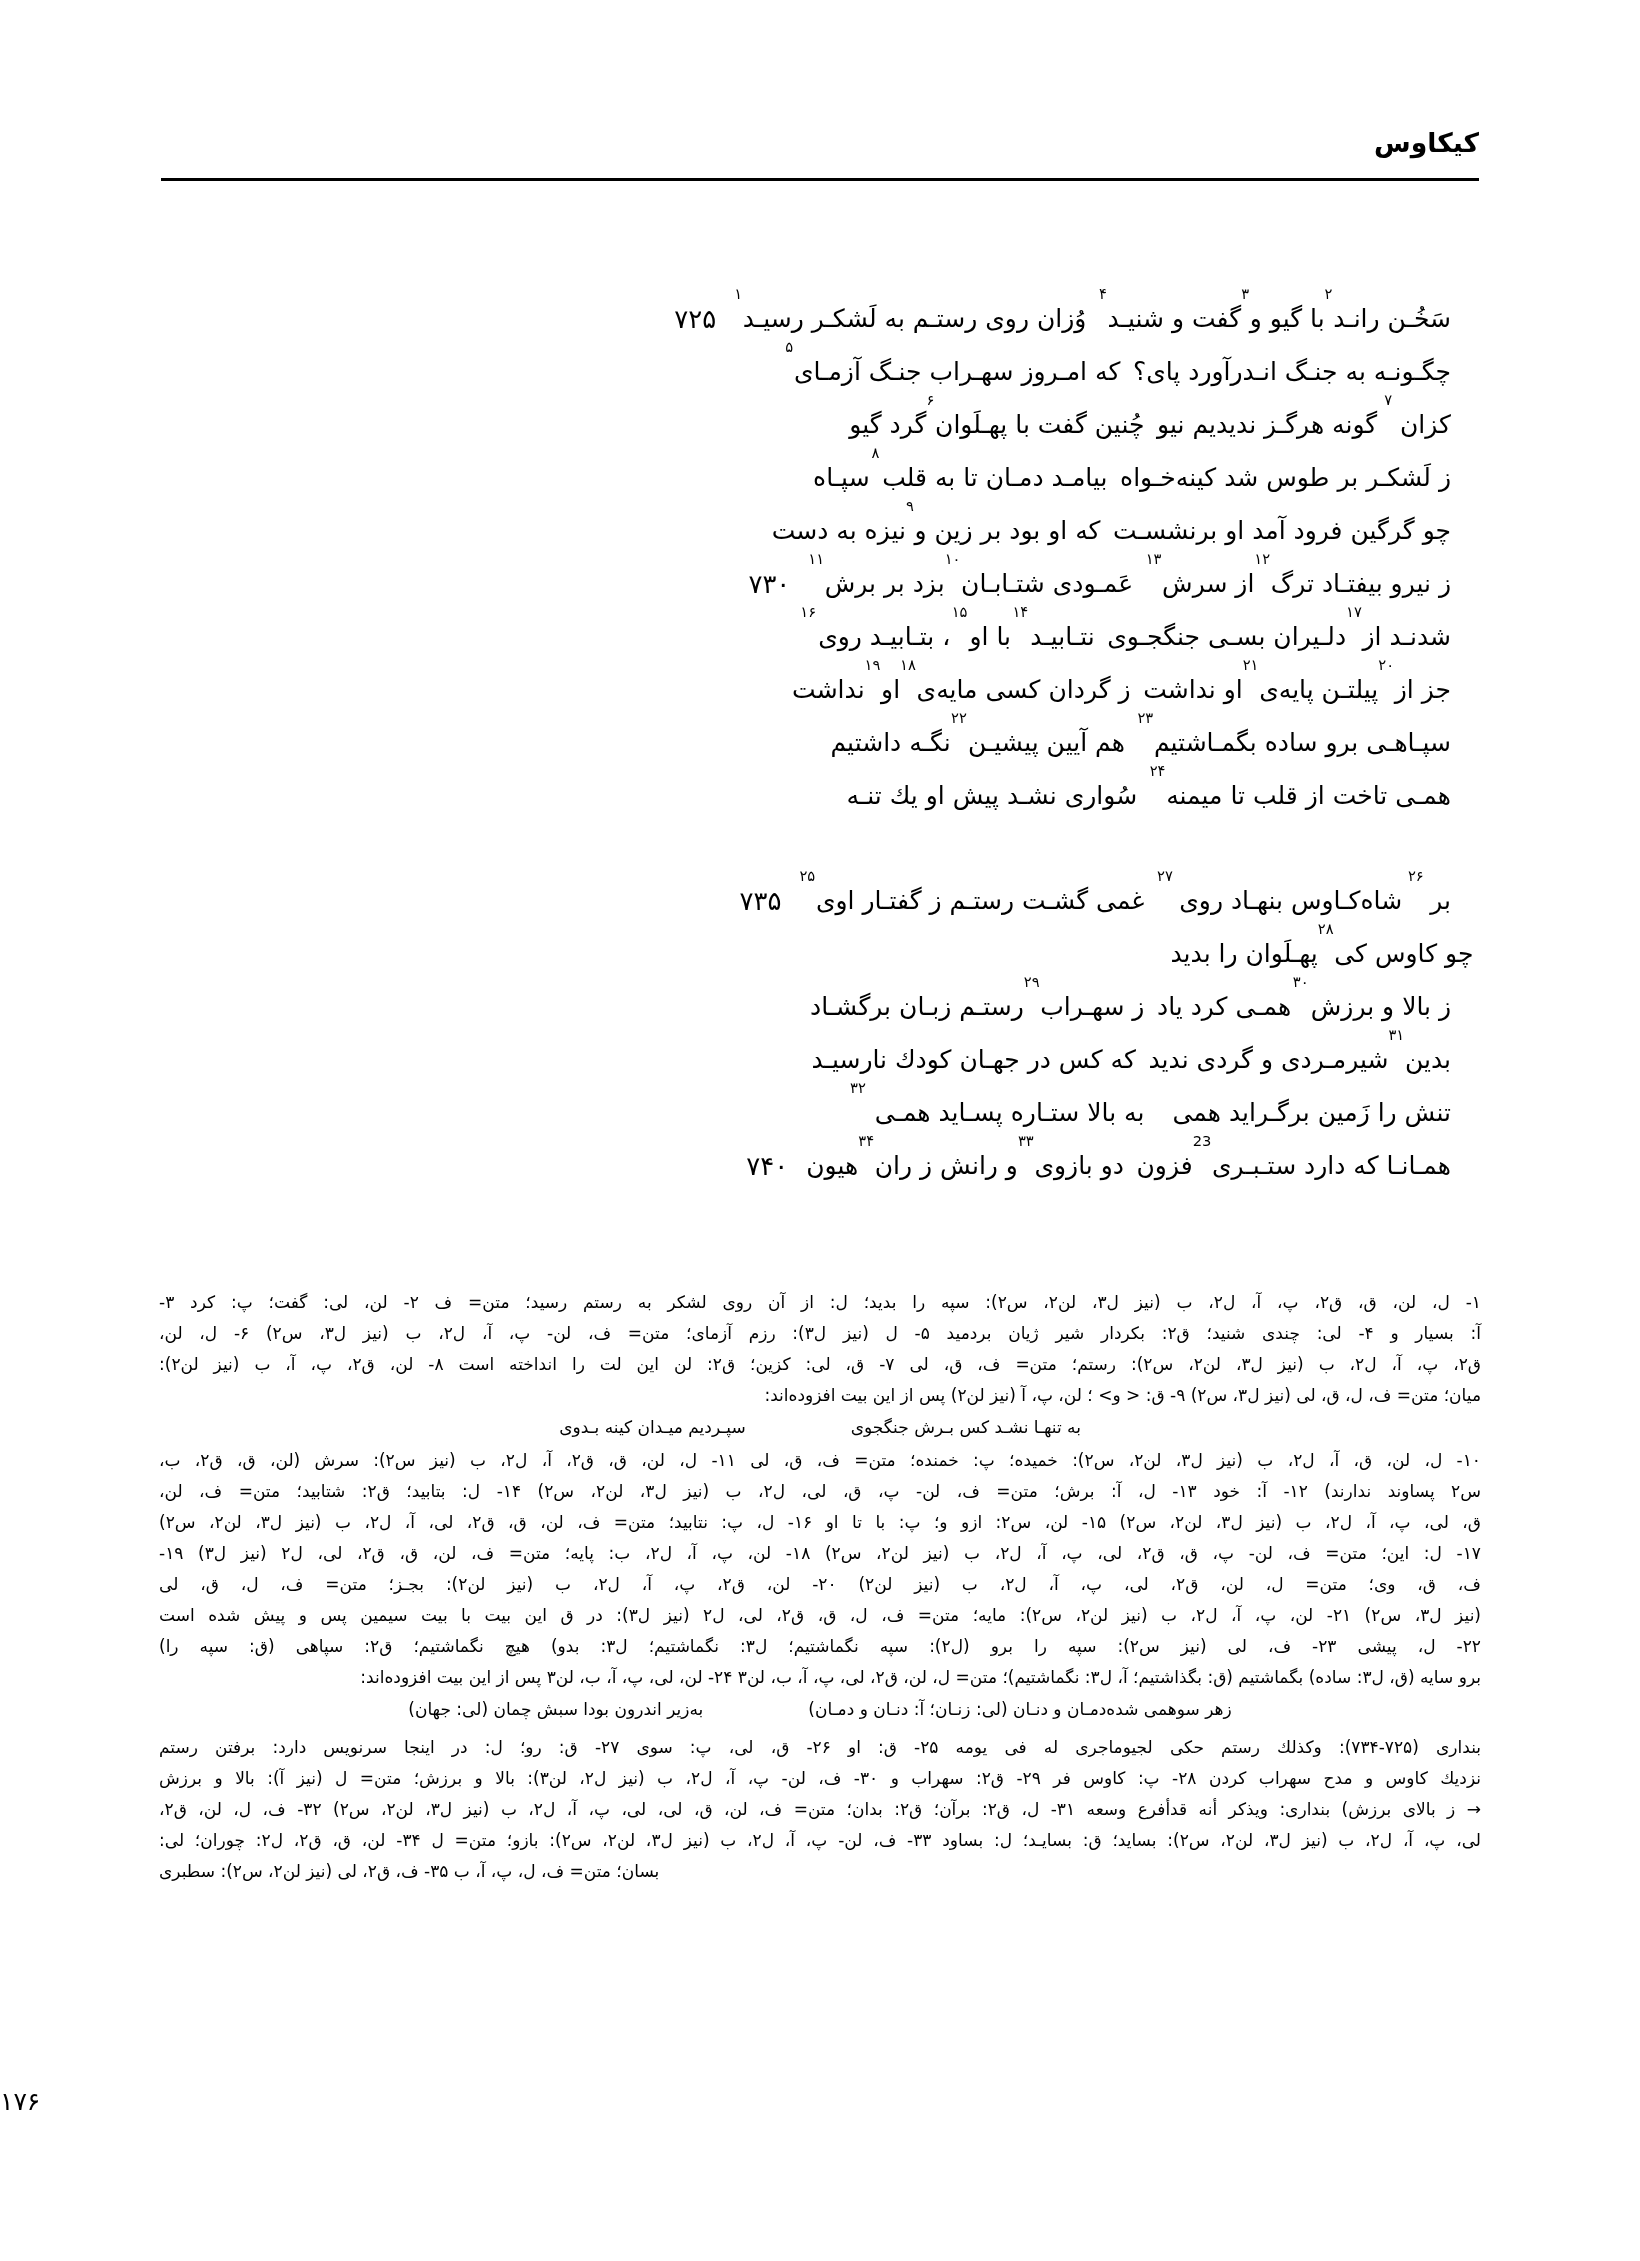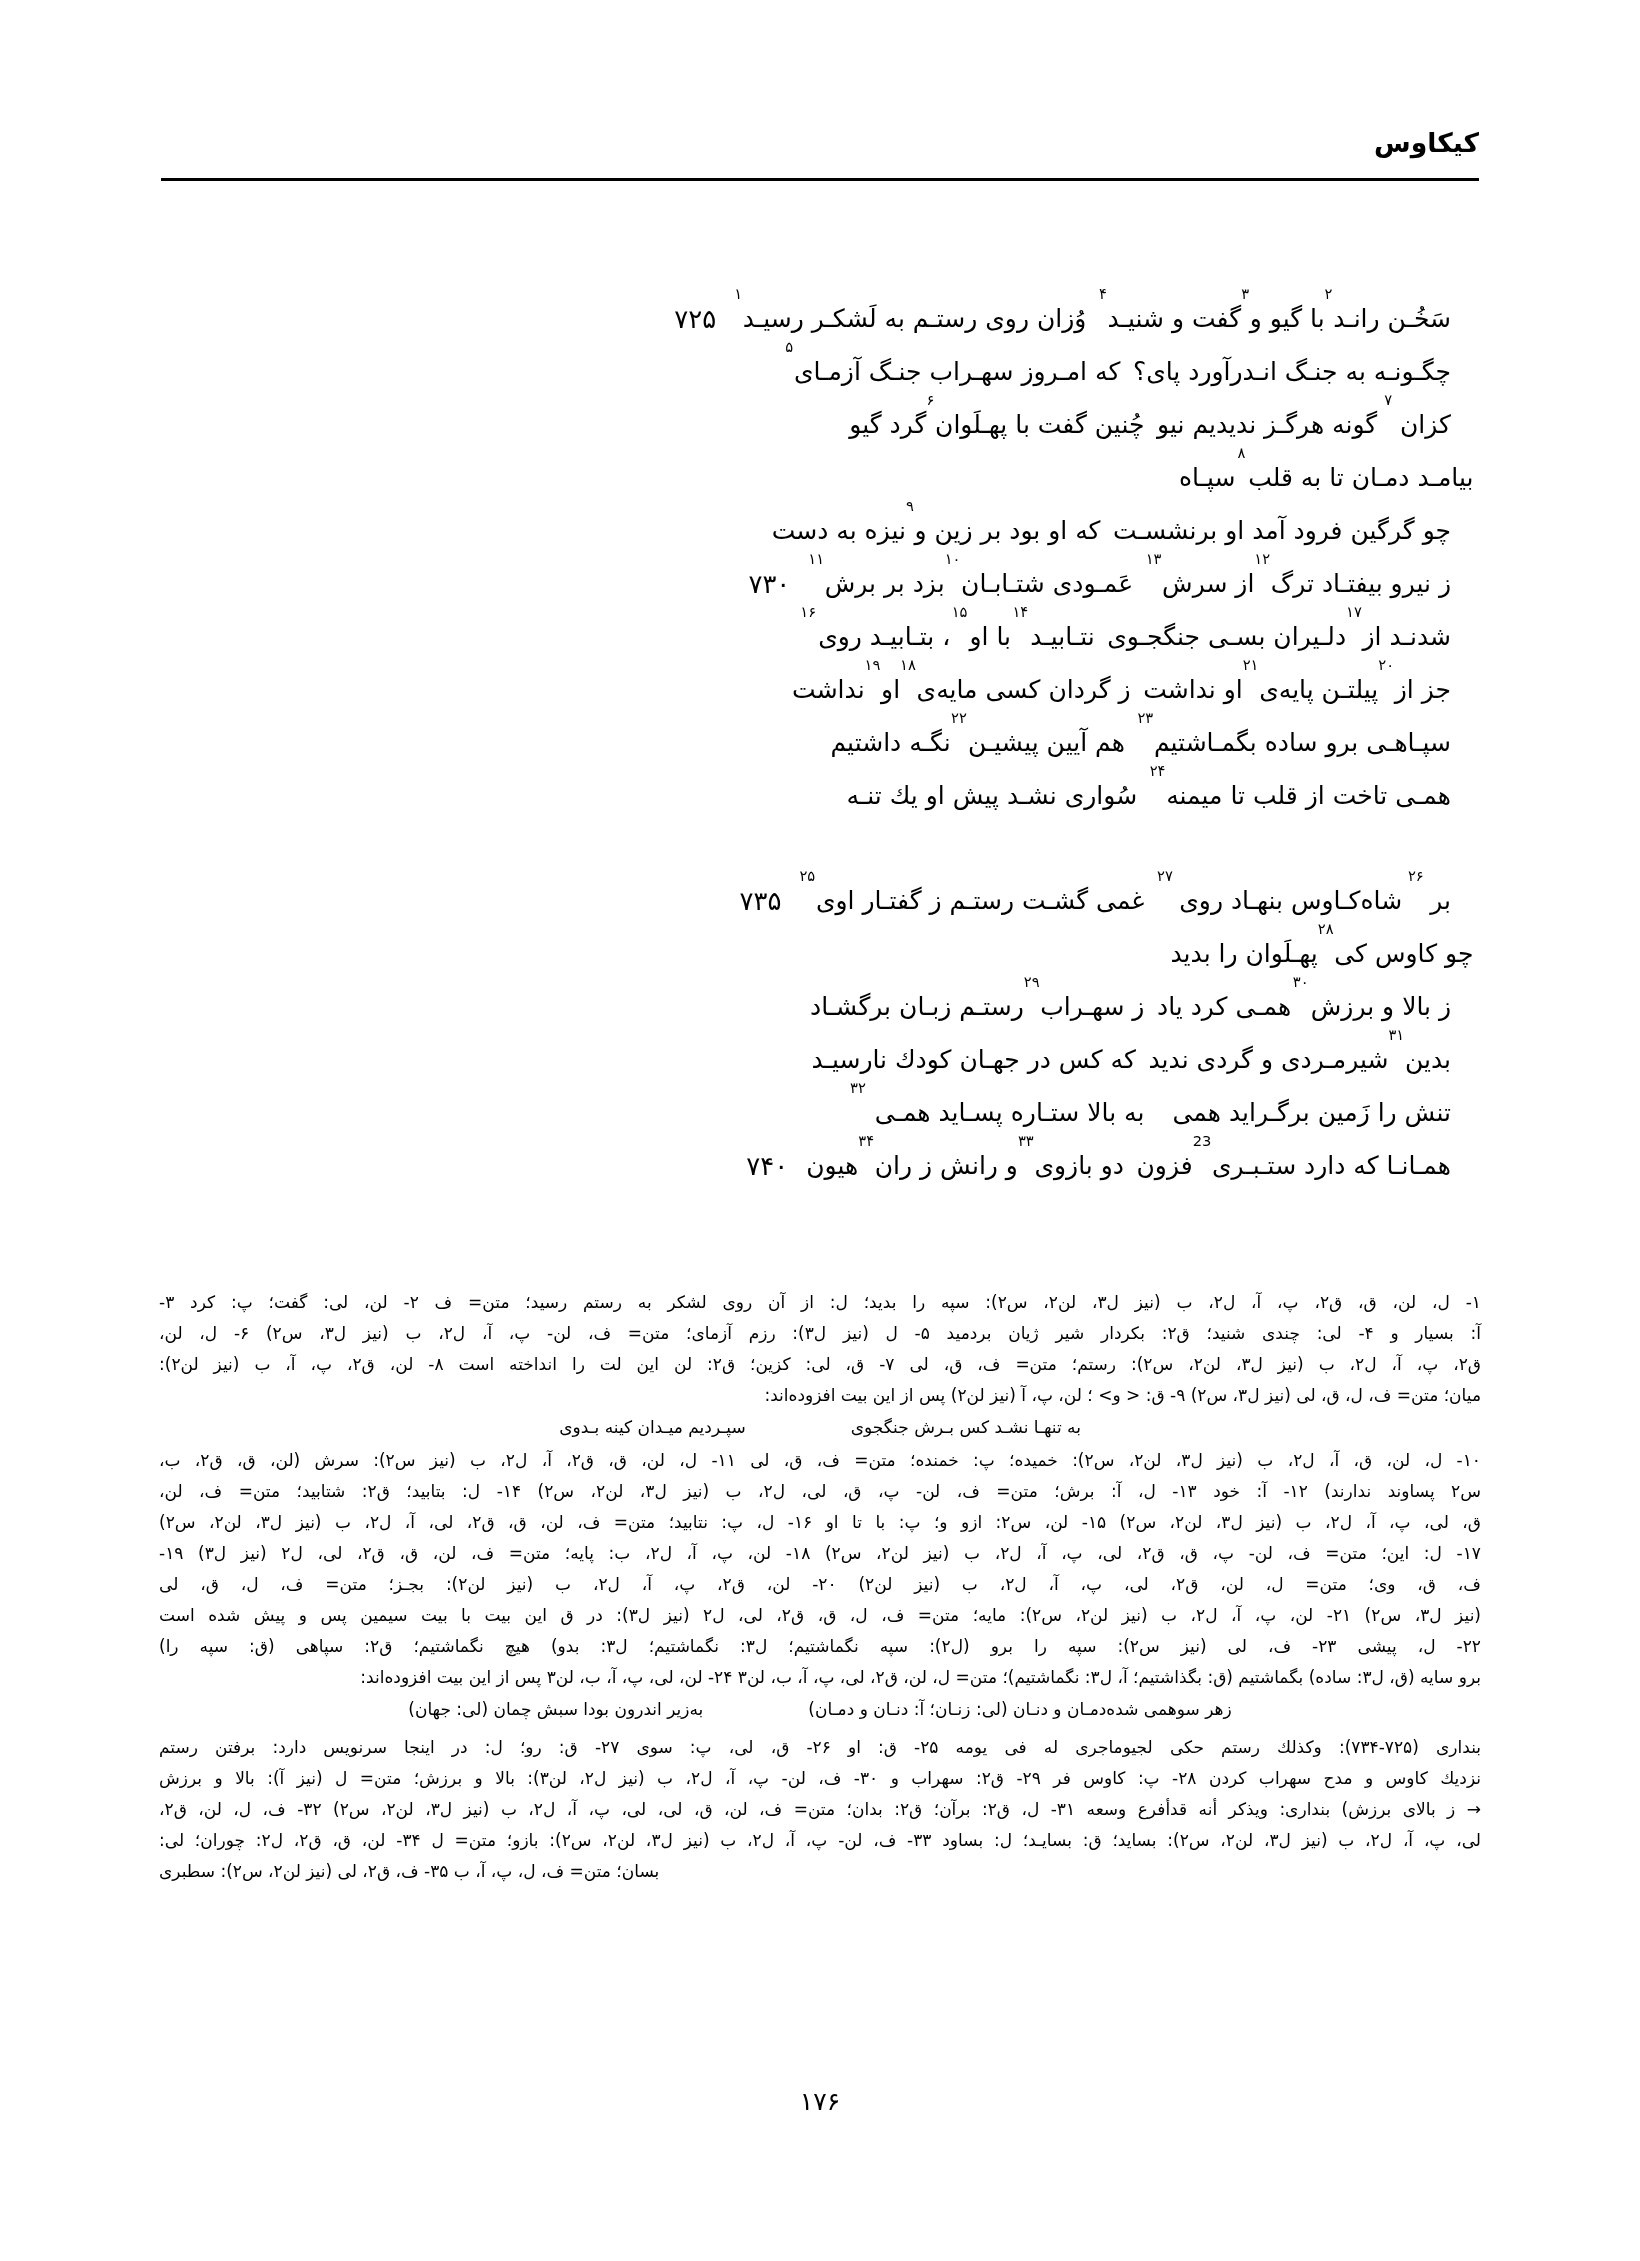--- a/index.html
+++ b/index.html
@@ -142,21 +142,21 @@
   .app-para {
     margin-top: 7px;
   }
 
   
   .folio {
     position: absolute;
     top: 2087px;
     left: 0;
     right: 0;
-    text-align: center;
+    text-align: left;
     font-size: 25px;
     direction: rtl;
   }
 </style>
 </head>
 <body>
 
 <div class="page">
 
   <div class="header">
@@ -201,20 +201,23 @@
       </div>
       <div class="hemistich right-h">
         <span class="word">چُنین گفت با پهـلَوان</span>
           <sup class="note">۶</sup>
         <span class="word">گرد گیو</span>
       </div>
       <div class="verse-num"></div>
     </div>
 
     <div class="verse-row">
+      <div class="hemistich left-h">
+        <span class="word">ز لَشکـر بر طوس شد کینه‌خـواه</span>
+      </div>
       <div class="hemistich right-h">
         <span class="word">بیامـد دمـان تا به قلب</span>
           <sup class="note">۸</sup>
         <span class="word">سپـاه</span>
       </div>
       <div class="verse-num"></div>
     </div>
 
     <div class="verse-row">
       <div class="hemistich left-h">

